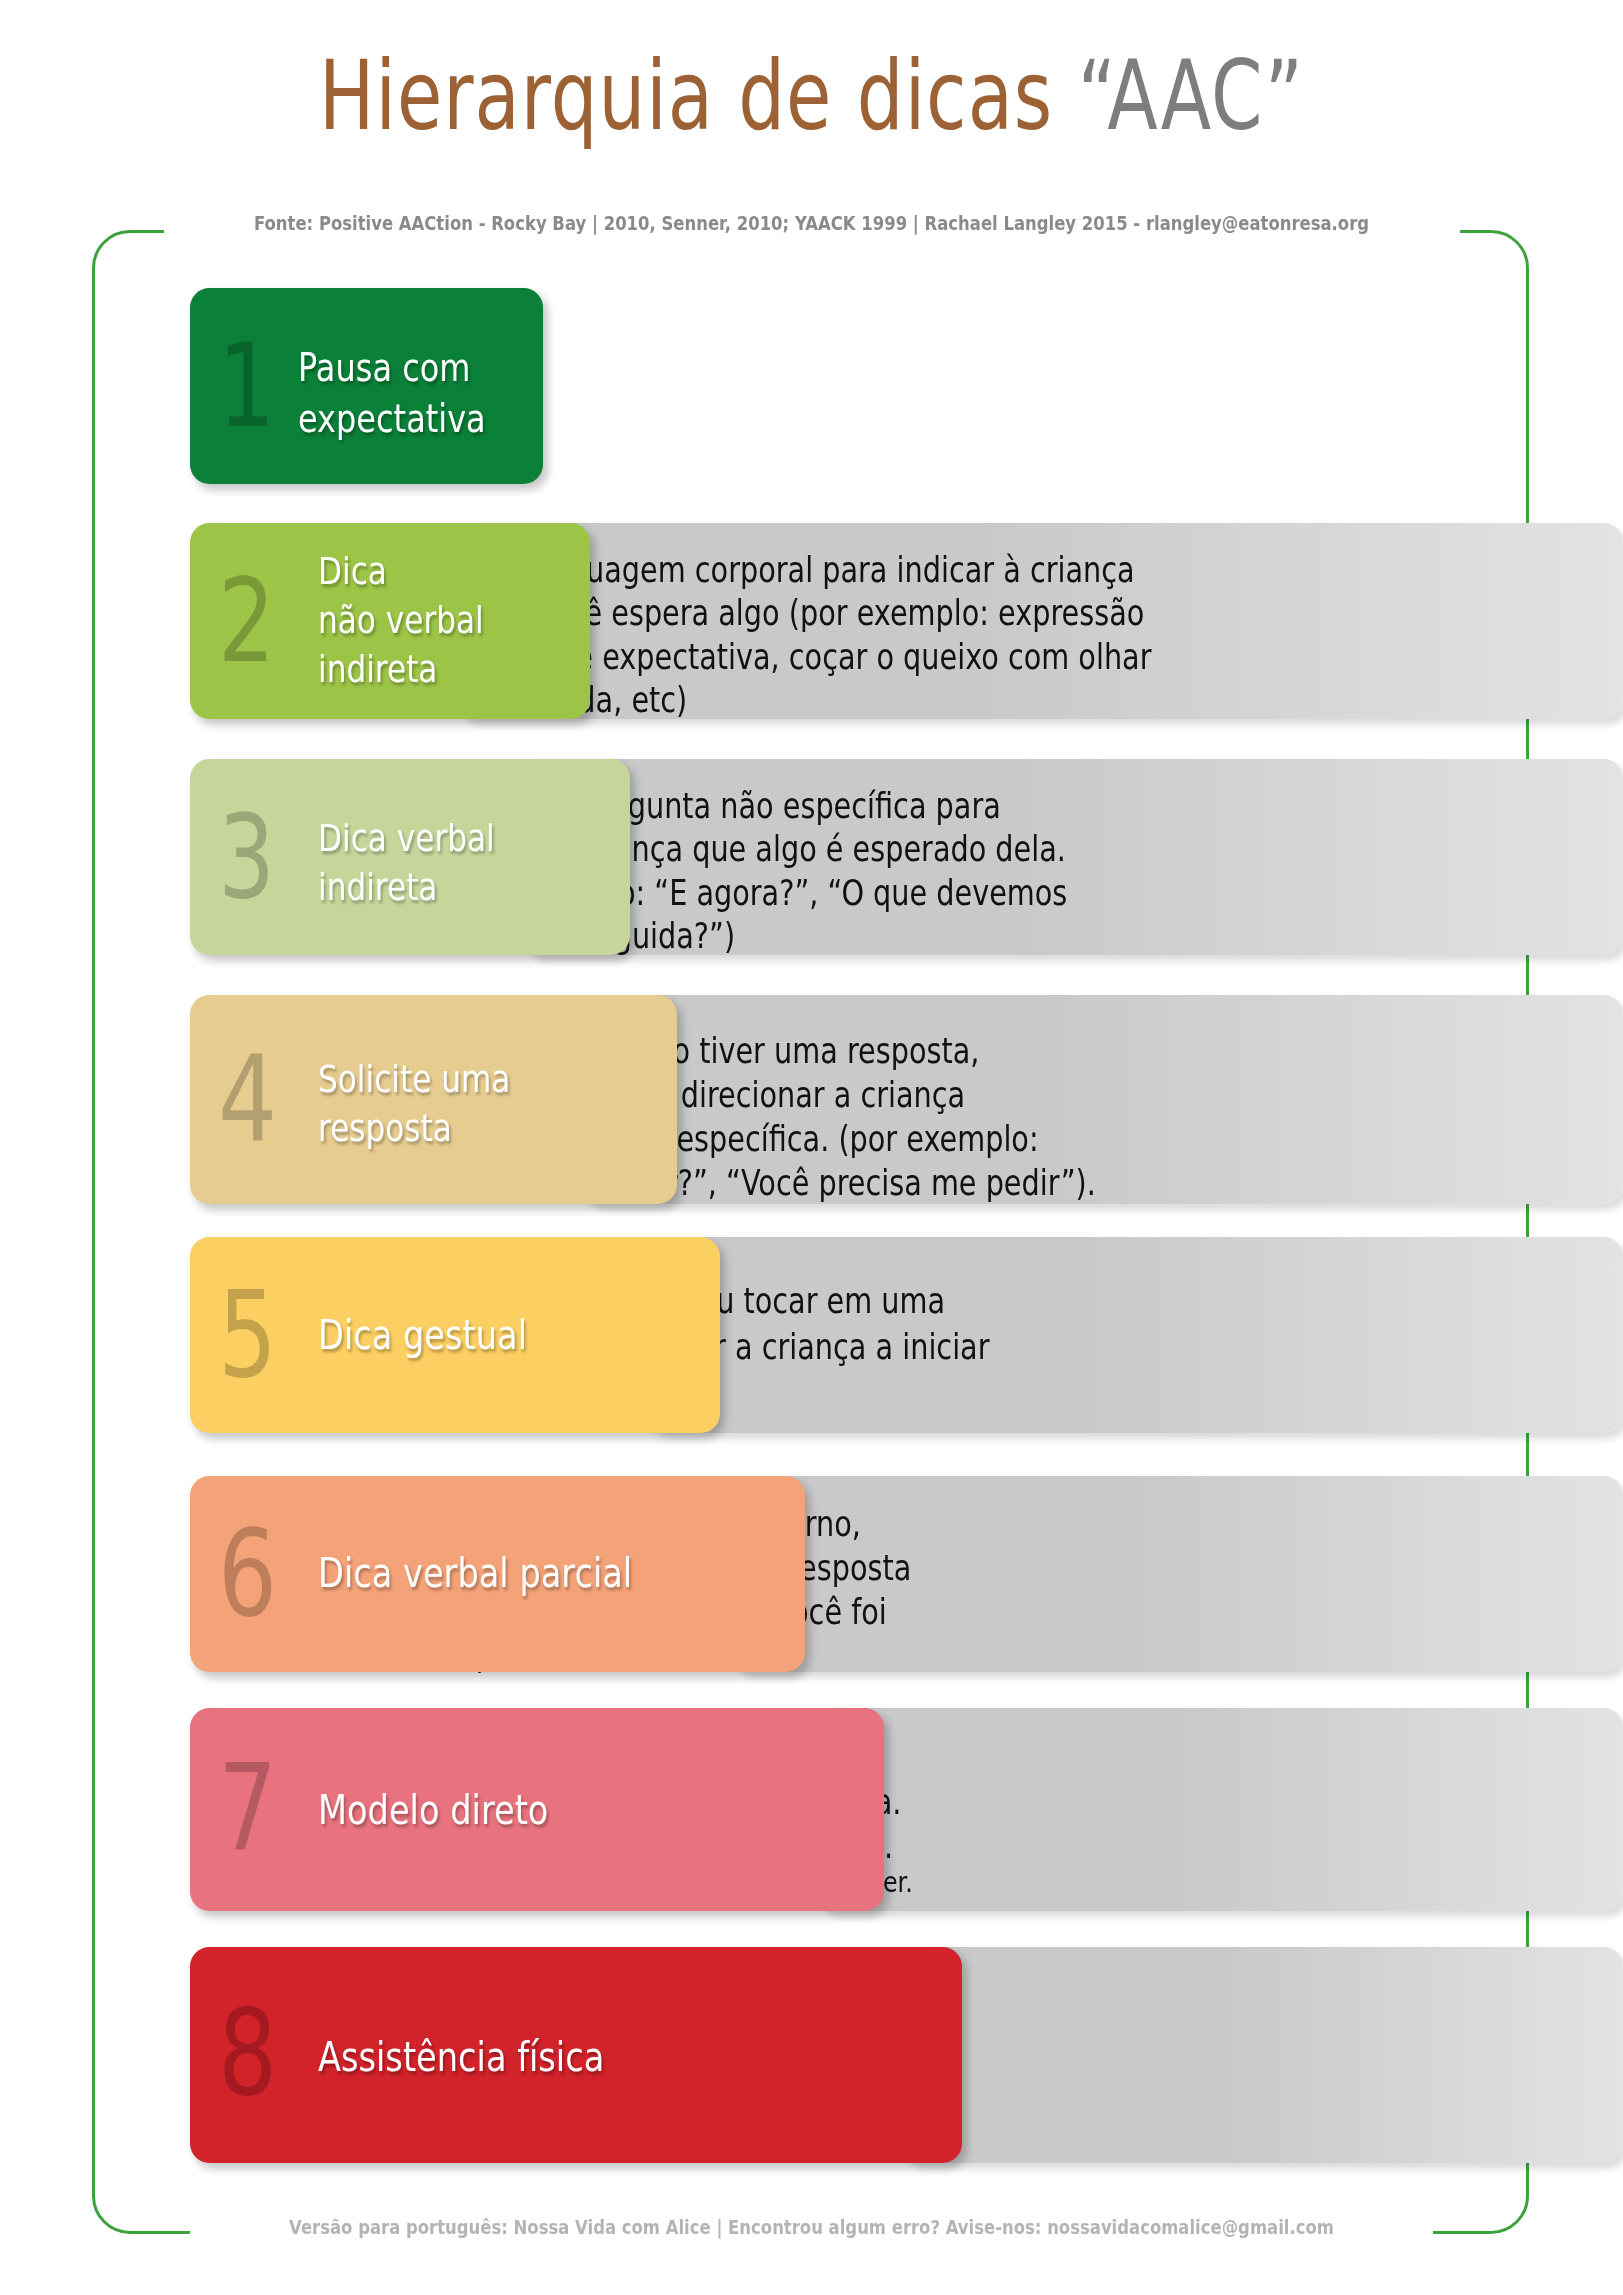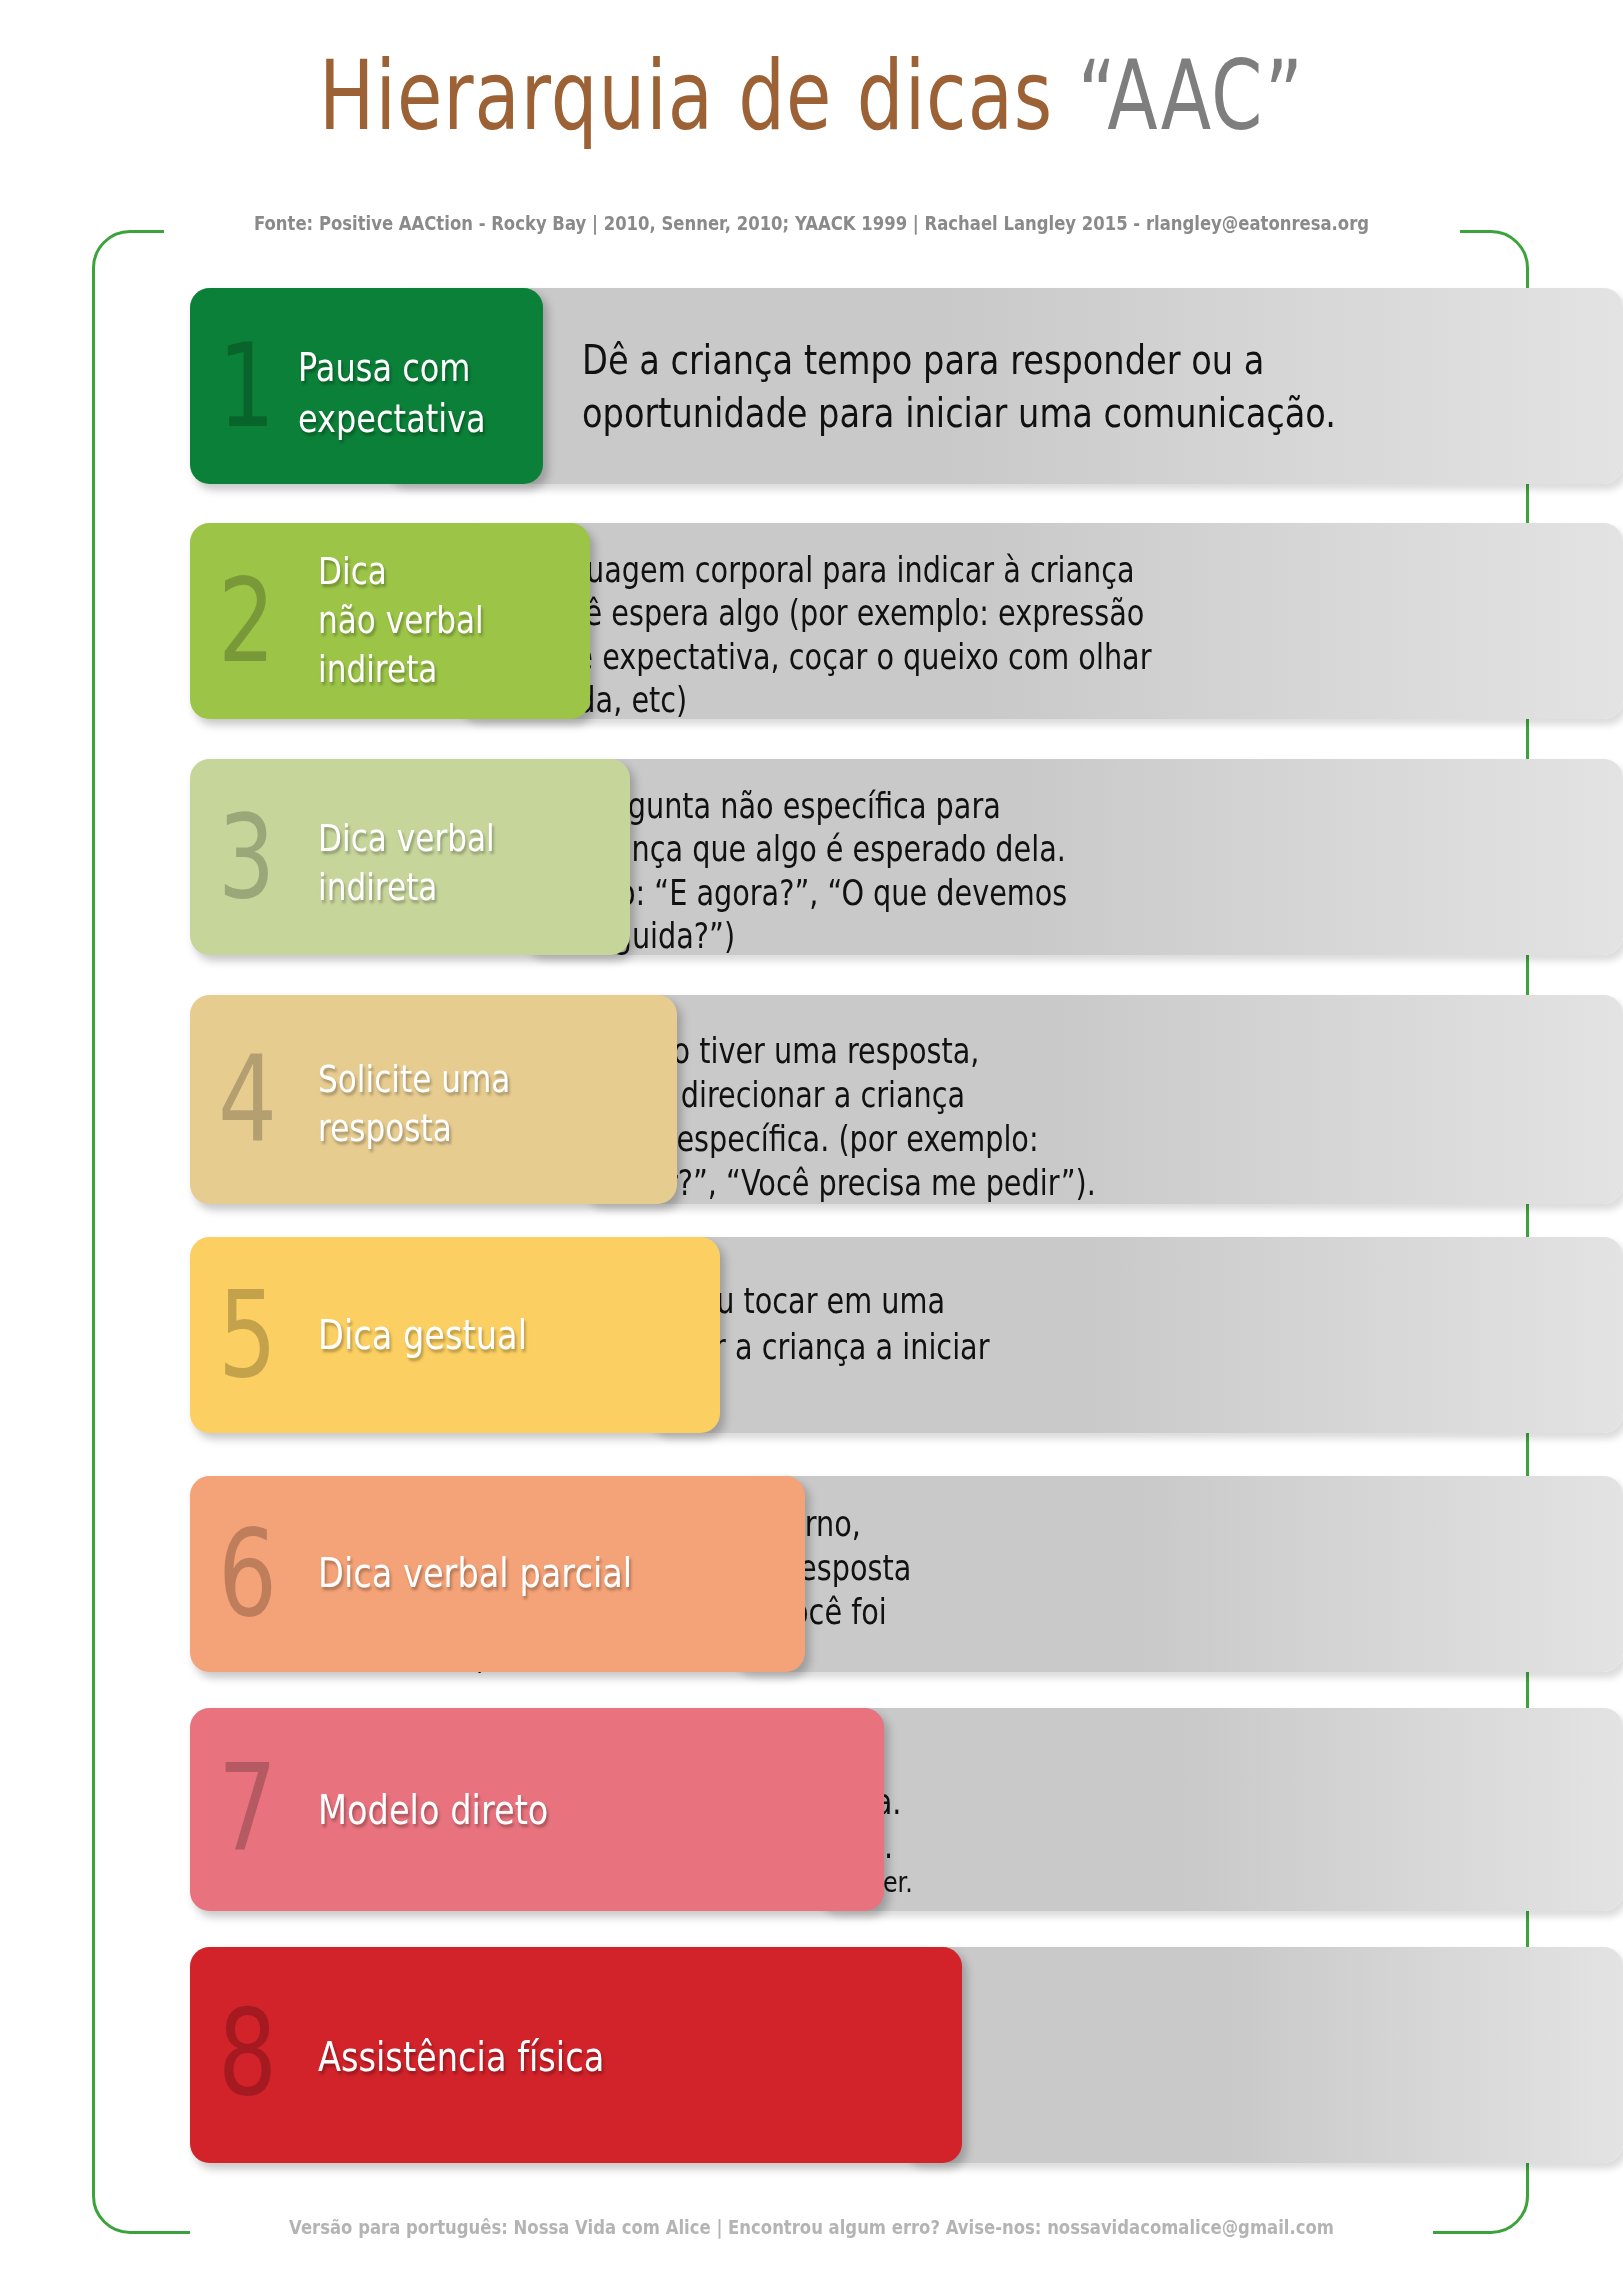--- a/index.html
+++ b/index.html
@@ -162,24 +162,20 @@
   </div>
 
   <div id="frame"></div>
   <div id="frame-gap-top"></div>
   <div id="frame-gap-bottom"></div>
 
   <div id="source-line">Fonte: Positive AACtion - Rocky Bay | 2010, Senner, 2010; YAACK 1999 | Rachael Langley 2015 - rlangley@eatonresa.org</div>
 
   <div id="rows">
       <div class="row" style="top: 288px; height: 196px; width: 1433px;">
-        <div class="desc-panel" style="left: 196px; width: 1237px;">
-          <div class="desc-text" style="left: 196px; top: 46px; font-size: 41px; line-height: 1.3;">Dê a criança tempo para responder ou a
-oportunidade para iniciar uma comunicação.</div>
-        </div>
         <div class="color-block" style="width: 353px; background: rgb(11, 128, 56);">
           <div class="num" style="left: 27.5px; top: 41px; font-size: 115px; color: rgba(0, 0, 0, 0.22);">1</div>
           <div class="label" style="left: 108px; top: 55px; font-size: 39px; line-height: 1.3;">Pausa com
 expectativa</div>
         </div>
       </div>
       <div class="row" style="top: 523px; height: 196px; width: 1433px;">
         <div class="desc-panel" style="left: 268px; width: 1165px;">
           <div class="desc-text" style="left: 13px; top: 26px; font-size: 35px; line-height: 1.24;">Use linguagem corporal para indicar à criança
 que você espera algo (por exemplo: expressão

